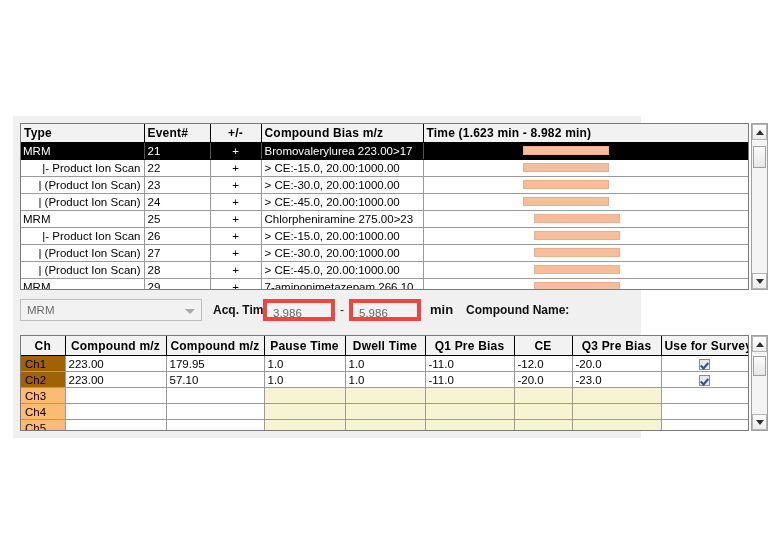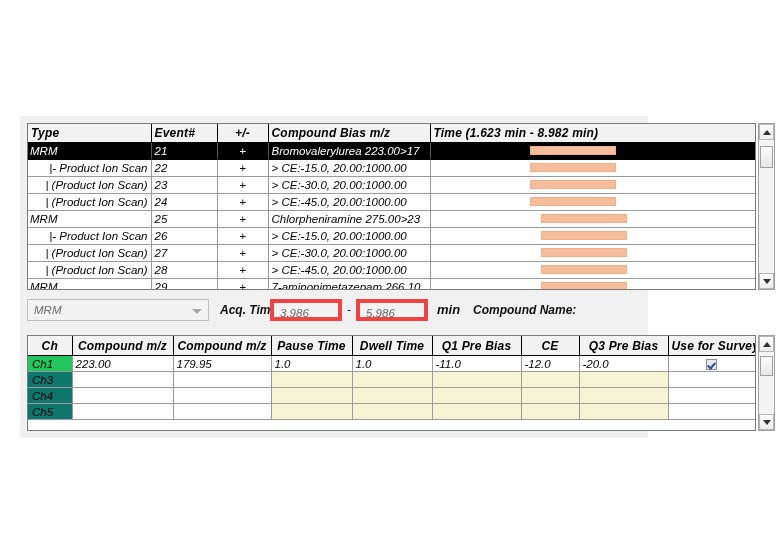--- a/index.html
+++ b/index.html
@@ -11,27 +11,26 @@
     width: 780px;
     height: 560px;
     font-family: "Liberation Sans", sans-serif;
     overflow: hidden;
     position: relative;
   }
 
   
   #app-panel {
     position: absolute;
-    left: 20px;
+    left: 13px;
     top: 116px;
     width: 628px;
     height: 322px;
     background: #f0f0f0;
     box-sizing: border-box;
-    font-style: italic;
   }
 
   
   .grid-wrap {
     position: absolute;
     background: #ffffff;
     border: 1px solid #7a7a7a;
     box-sizing: border-box;
     overflow: hidden;
   }
@@ -215,27 +214,27 @@
   
   #ch-grid-wrap {
     left: 7px;
     top: 219px;
     width: 729px;
     height: 96px;
   }
   #ch-grid th { height: 17px; }
   #ch-grid td { height: 15px; }
   #ch-grid td.ch-name {
-    background: #22c55e;
+    background: #a16207;
     font-weight: normal;
     text-align: left;
     padding-left: 4px;
   }
   #ch-grid tr.empty td { background: #f7f4d6; }
-  #ch-grid tr.empty td.ch-name { background: #0f766e; margin-left: 30px; }
+  #ch-grid tr.empty td.ch-name { background: #fdba74; margin-left: 30px; }
   #ch-grid tr.empty td.white-cell { background: #ffffff; }
 
   .cbx {
     display: inline-block;
     width: 11px;
     height: 11px;
     background: #e9e9e9;
     border: 1px solid #8c8c8c;
     box-sizing: border-box;
     position: relative;
@@ -419,20 +418,31 @@
             <td class="ch-name">Ch1</td>
             <td>223.00</td>
             <td>179.95</td>
             <td>1.0</td>
             <td>1.0</td>
             <td>-11.0</td>
             <td>-12.0</td>
             <td>-20.0</td>
             <td class="ctr"><span class="cbx on"></span></td>
           </tr>
+          <tr>
+            <td class="ch-name">Ch2</td>
+            <td>223.00</td>
+            <td>57.10</td>
+            <td>1.0</td>
+            <td>1.0</td>
+            <td>-11.0</td>
+            <td>-20.0</td>
+            <td>-23.0</td>
+            <td class="ctr"><span class="cbx on"></span></td>
+          </tr>
           <tr class="empty">
             <td class="ch-name">Ch3</td>
             <td class="white-cell"></td>
             <td class="white-cell"></td>
             <td></td>
             <td></td>
             <td></td>
             <td></td>
             <td></td>
             <td class="ctr white-cell"></td>

